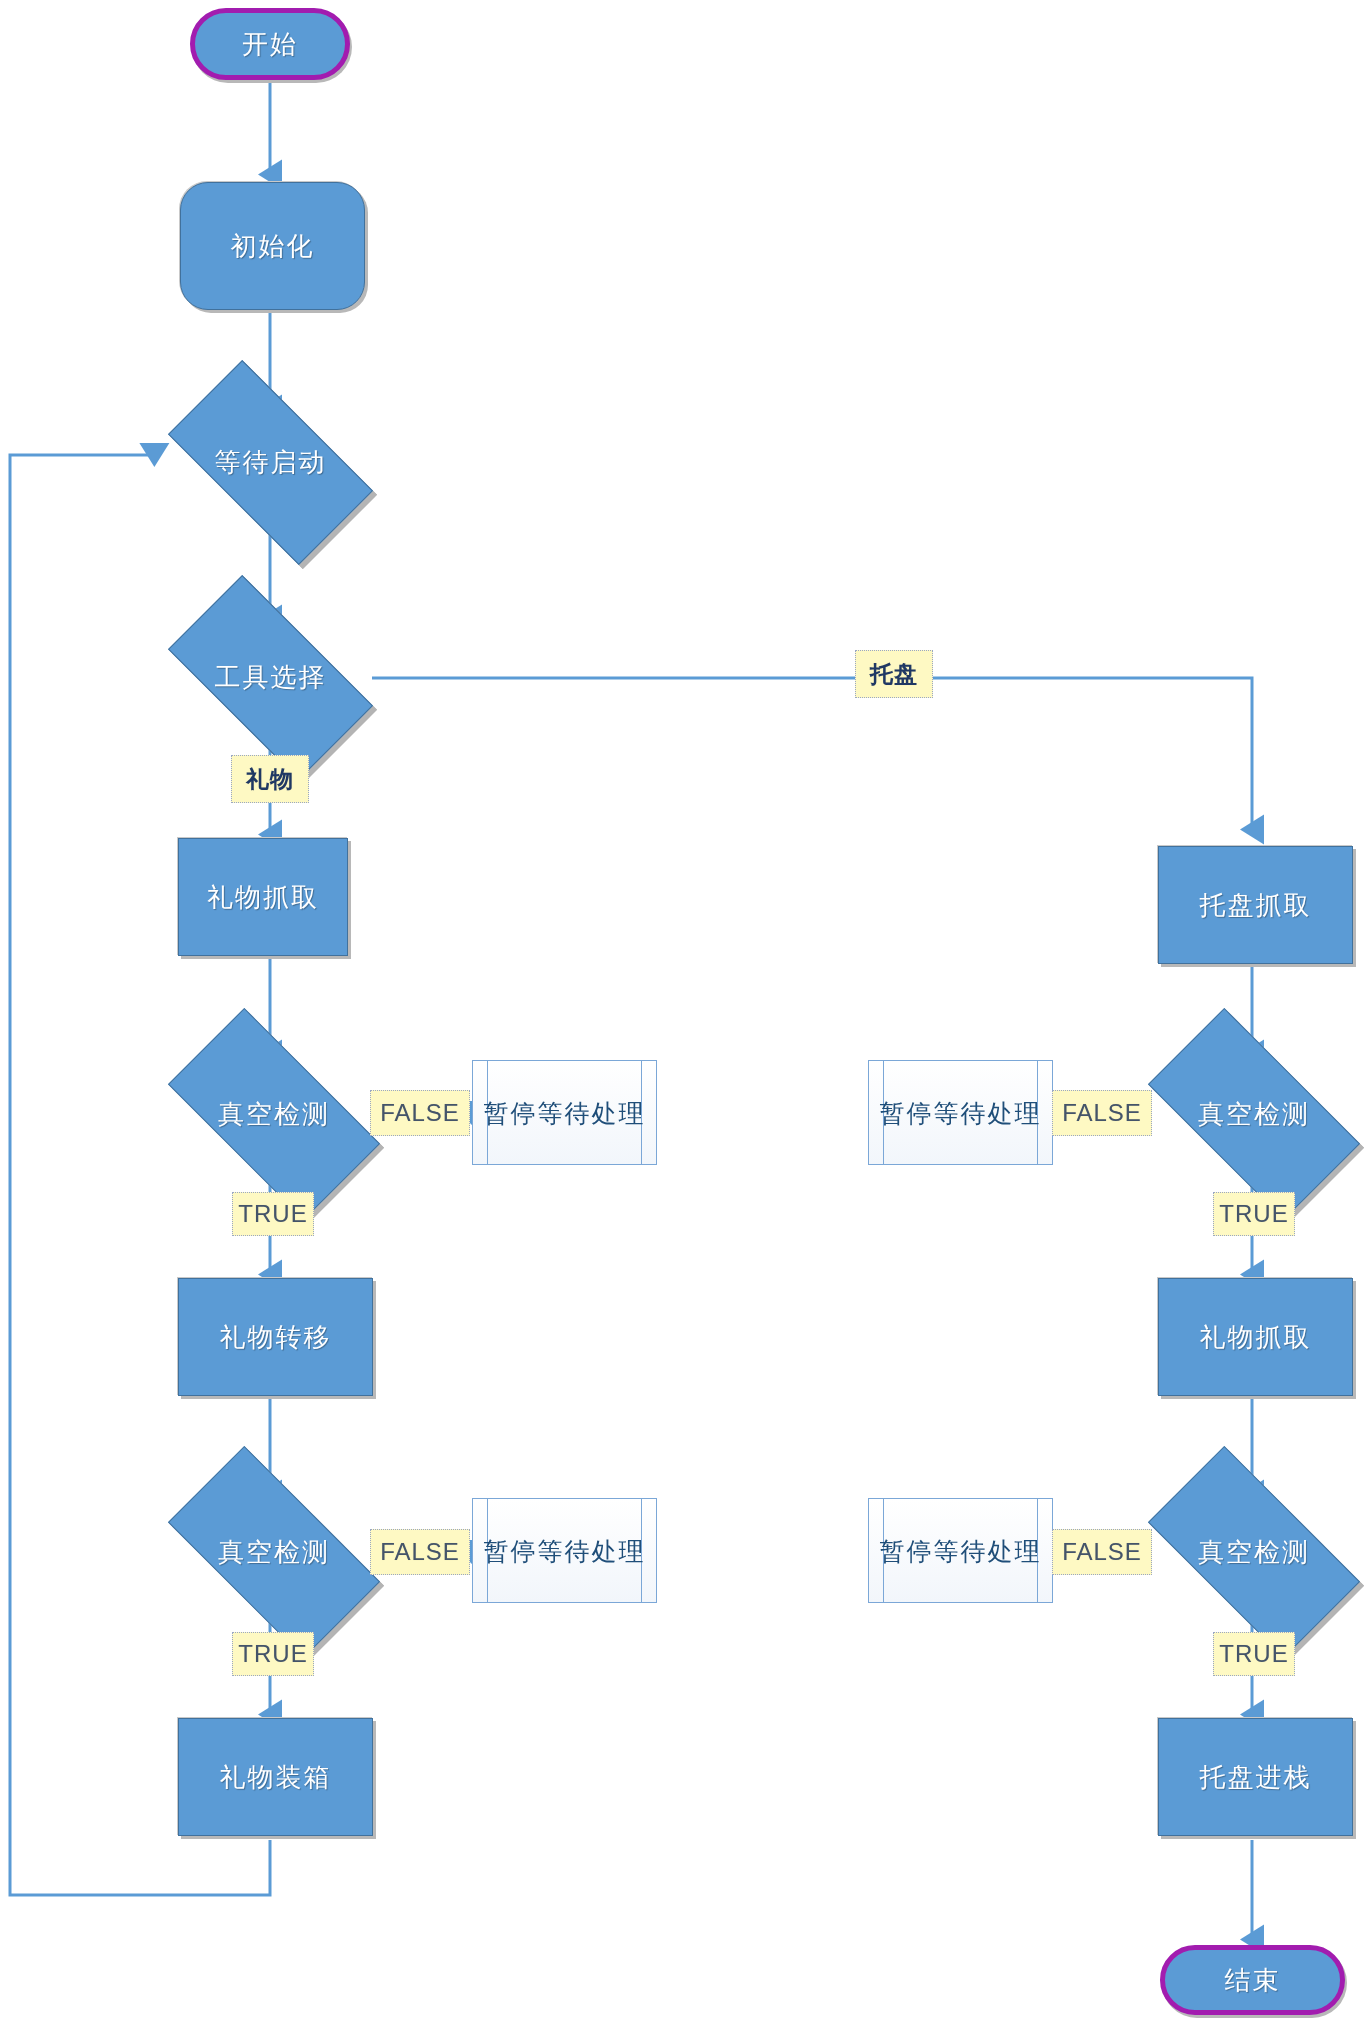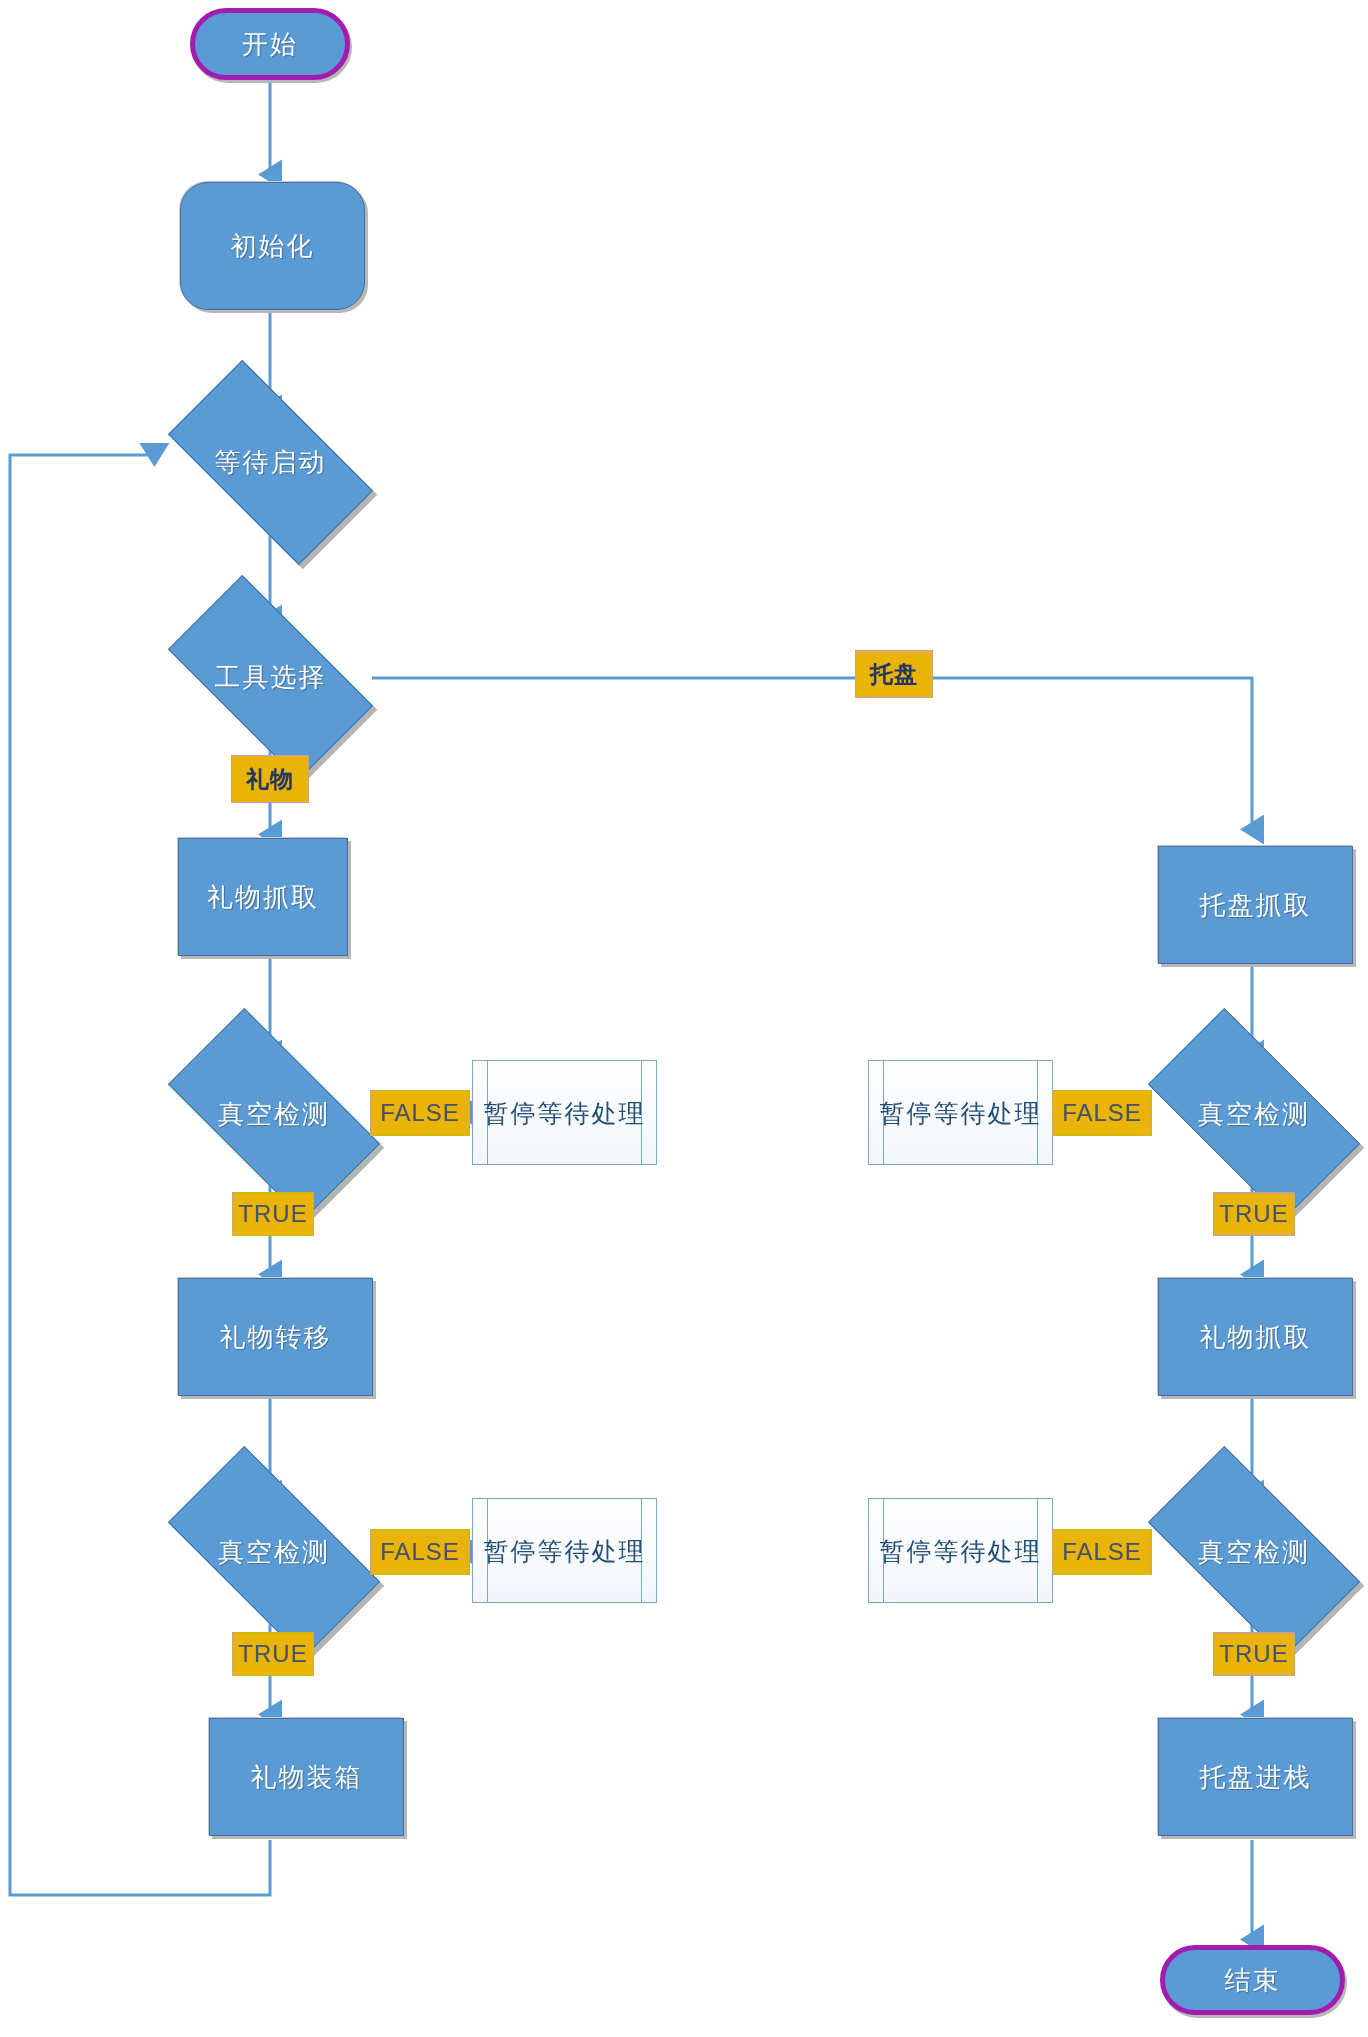--- a/index.html
+++ b/index.html
@@ -108,21 +108,21 @@
   .predef .ptext {
     position: relative;
     z-index: 2;
     line-height: 1.28;
   }
 
   
   .elabel {
     position: absolute;
     box-sizing: border-box;
-    background: #eab308;
+    background: #fef9c3;
     color: #2F5496;
     font-size: 23px;
     letter-spacing: 1px;
     display: flex;
     align-items: center;
     justify-content: center;
     white-space: nowrap;
     z-index: 4;
     border: 1px dotted #9aa7c4;
     text-shadow: 0 0 1px rgba(0,0,0,.15);
@@ -219,21 +219,21 @@
     <span class="dlabel">真空检测</span>
   </div>
 
   <div class="node predef" style="left:472px; top:1498px; width:185px; height:105px;">
     <span class="bar l"></span>
     <span class="bar r"></span>
     <span class="ptext">暂停</span>
     <span class="ptext">等待处理</span>
   </div>
 
-  <div class="node proc" style="left:178px; top:1718px; width:195px; height:118px;margin-left:31px;">
+  <div class="node proc" style="left:178px; top:1718px; width:195px; height:118px;">
     <span>礼物装箱</span>
   </div>
 
   <div class="node proc" style="left:1158px; top:838px; width:195px; height:118px;margin-top:8px;">
     <span>托盘抓取</span>
   </div>
 
   <div class="node dec" style="left:1158px; top:1060px; width:192px; height:108px;">
     <span class="dshape shadow"></span>
     <span class="dshape"></span>

